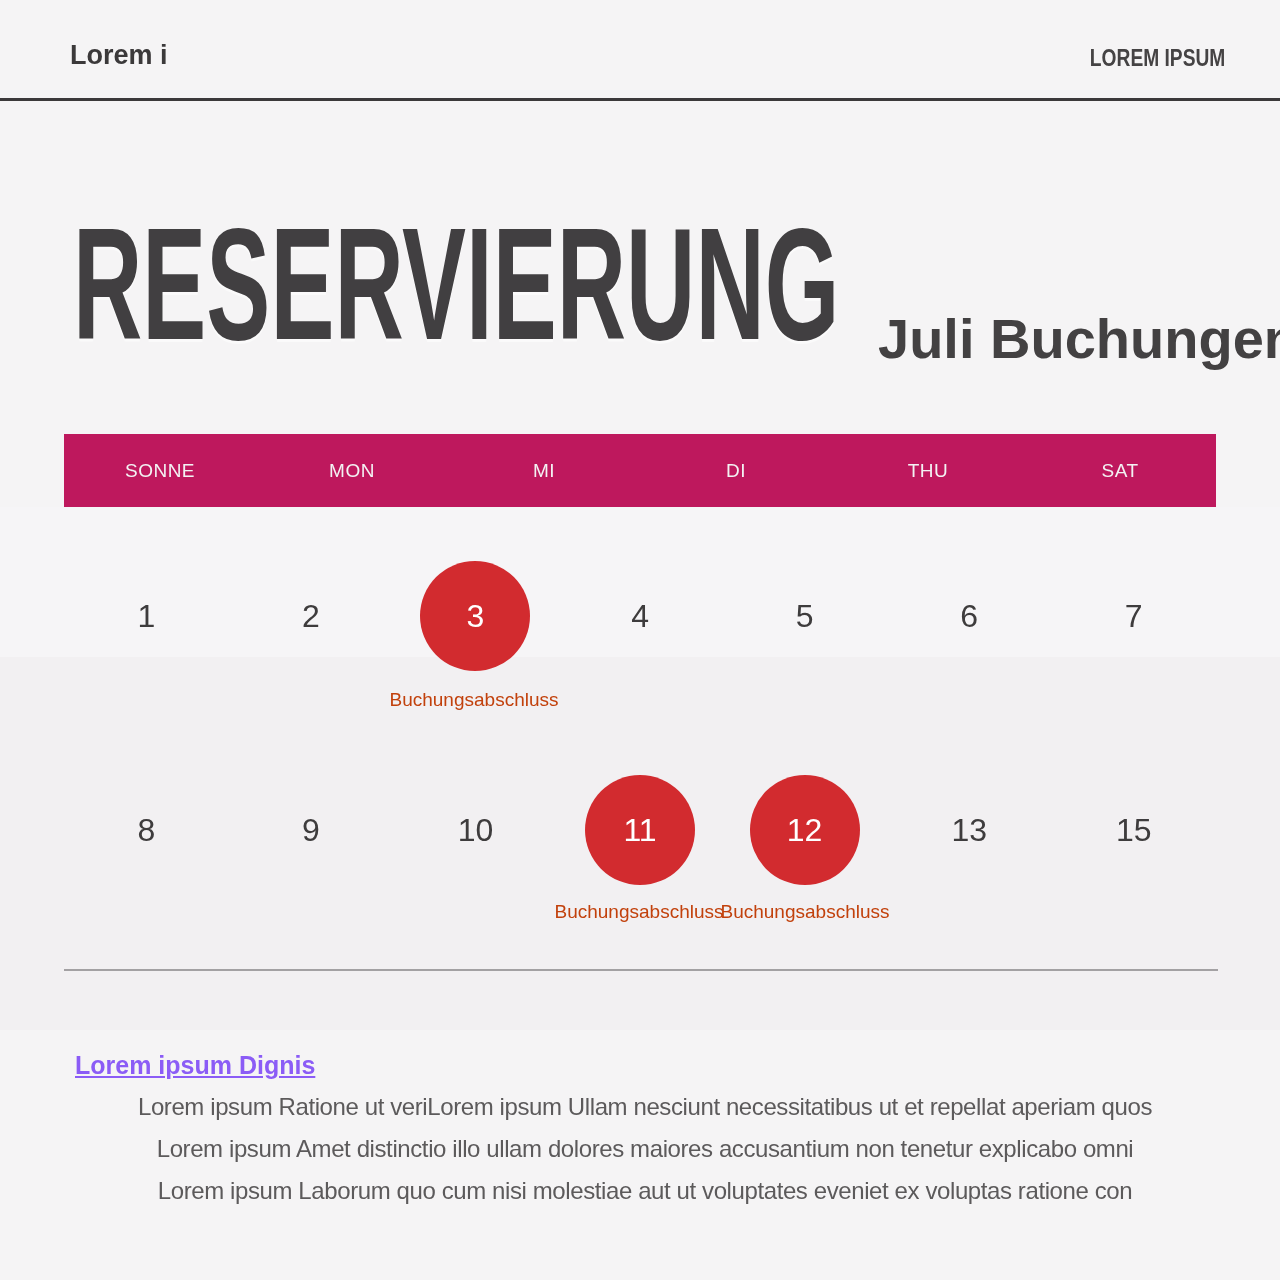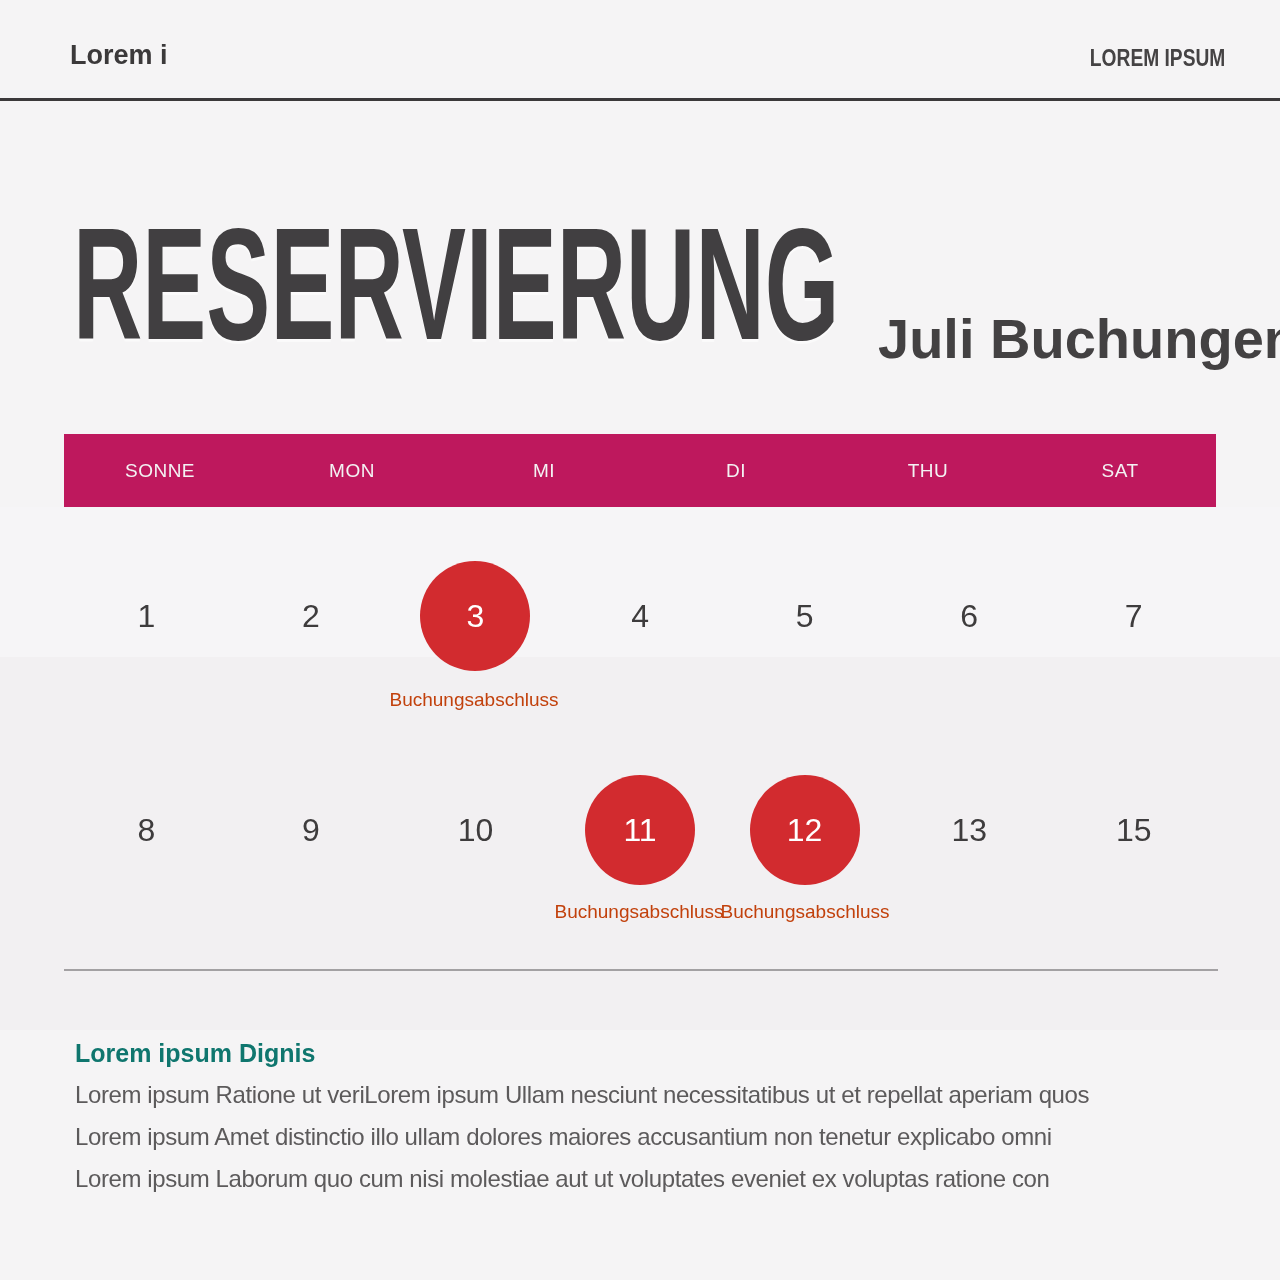--- a/index.html
+++ b/index.html
@@ -66,22 +66,22 @@
     position:absolute;transform:translateX(-50%);
     white-space:nowrap;color:#c2410c;font-size:19px;
   }
   .lab1{left:410px;top:255px;}
   .lab2{left:575px;top:467px;}
   .lab3{left:741px;top:467px;}
   .divider{position:absolute;left:0;top:535px;width:1154px;height:2px;background:#a3a1a3;}
 
   
   .footer{position:absolute;left:75px;top:1038px;width:1140px;color:#5c5a5b;}
-  .f-head{font-size:25px;font-weight:600;color:#0f766e;line-height:30px;margin:0 0 6px 0;}
-  .f-line{font-size:24px;line-height:42px;letter-spacing:-0.4px;margin:0;}
+  .f-head{font-size:25px;font-weight:600;color:#8b5cf6;line-height:30px;margin:12px 0 6px 0;text-decoration:underline;}
+  .f-line{font-size:24px;line-height:42px;letter-spacing:-0.4px;margin:0;text-align:center;}
 </style>
 </head>
 <body>
 
 <div class="page">
 
   <div class="stripe-a"></div>
   <div class="stripe-b"></div>
 
   <div class="topbar-brand">Lorem i</div>

